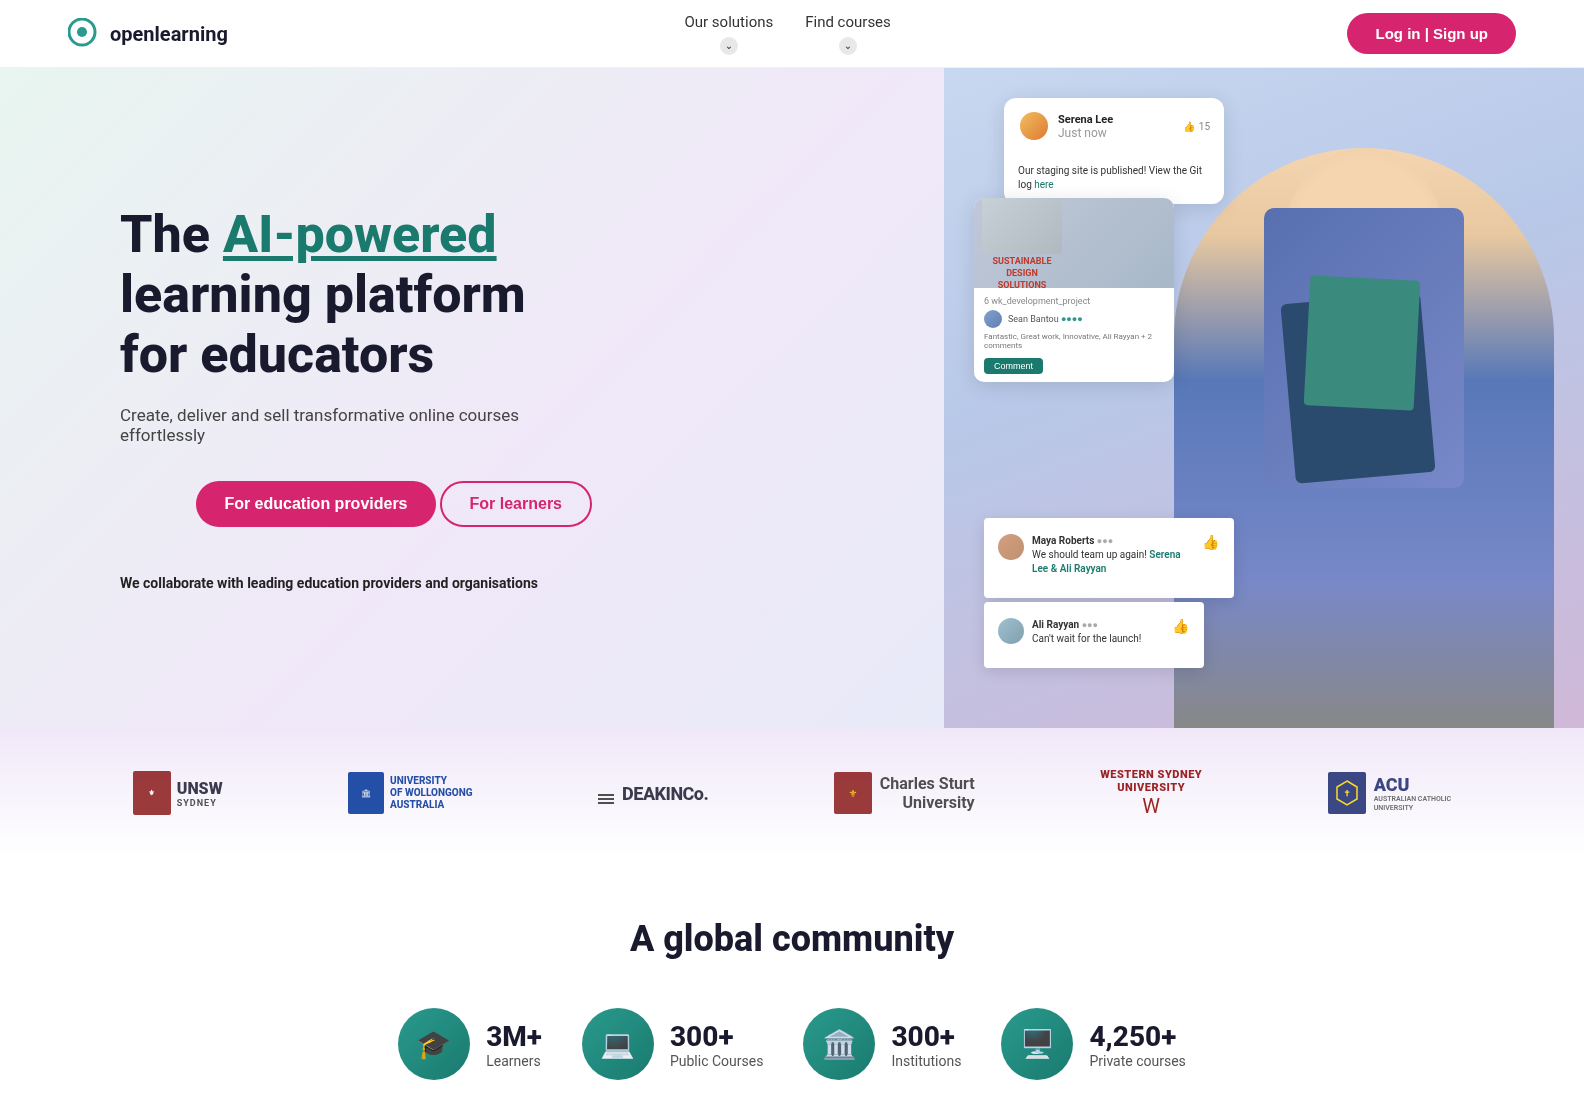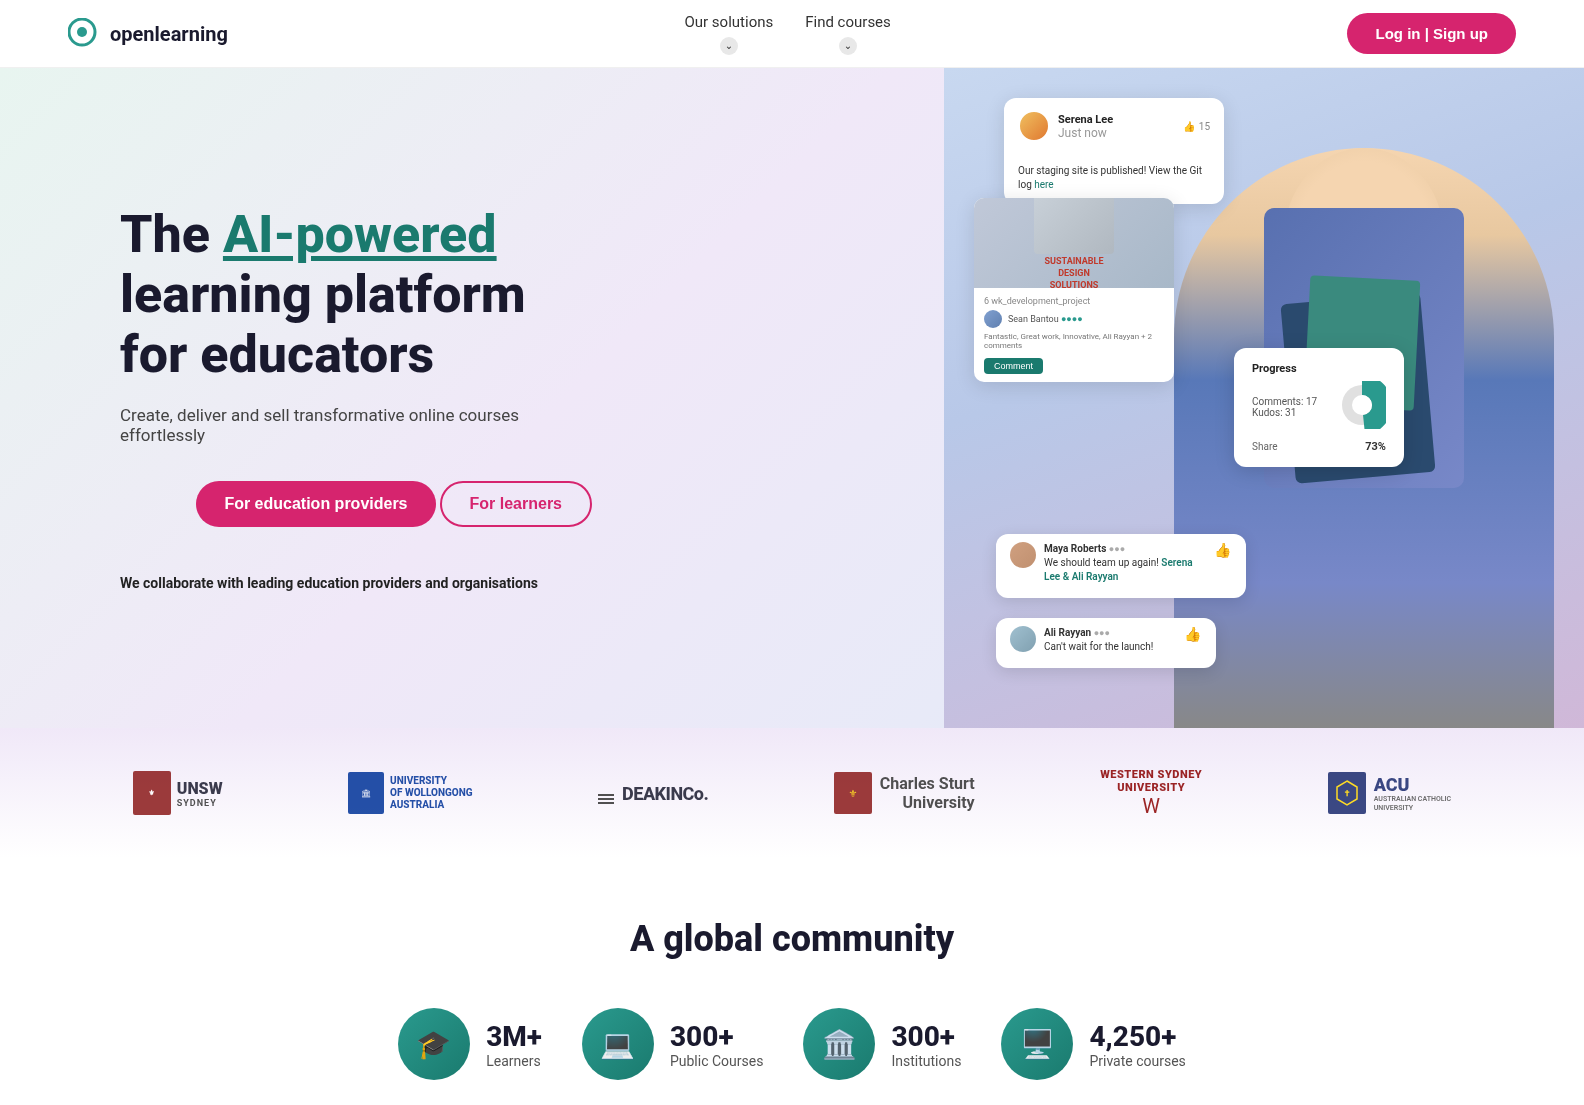--- a/index.html
+++ b/index.html
@@ -53,41 +53,40 @@
     .card-post-name { font-weight: 700; font-size: 11px; color: #222; }
     .card-post-time { color: #999; font-size: 12px; }
     .card-post-text { color: #333; font-size: 10px; line-height: 1.4; }
     .card-post-link { color: #1a7a6e; }
 
     .card-course {
       position: absolute; left: 30px; top: 110px; background: #fff;
       border-radius: 10px; width: 200px; overflow: hidden;
       box-shadow: 0 4px 20px rgba(0,0,0,0.12);
     }
-    .card-course-img { height: 90px; background: linear-gradient(135deg, #c0c8d8, #a8b8c8); display: flex; align-items: center; justify-content: center; }
+    .card-course-img { height: 90px; background: linear-gradient(135deg, #c0c8d8, #a8b8c8); display: flex; align-items: center; }
     .card-course-img-text { font-size: 9px; font-weight: 700; color: #c0392b; text-align: center; line-height: 1.3; }
     .card-course-body { padding: 8px 10px; }
     .card-course-btn { background: #1a7a6e; color: #fff; border: none; border-radius: 4px; padding: 3px 10px; font-size: 9px; margin-top: 4px; cursor: pointer; }
 
     .card-progress {
       position: absolute; right: 180px; top: 280px; background: #fff;
       border-radius: 12px; padding: 14px 18px; width: 170px;
       box-shadow: 0 4px 20px rgba(0,0,0,0.15); font-size: 11px;
     }
     .card-progress-title { font-weight: 700; color: #222; margin-bottom: 6px; }
     .card-progress-row { display: flex; align-items: center; justify-content: space-between; }
     .card-progress-info { font-size: 10px; color: #555; }
     .card-progress-pct { font-size: 11px; font-weight: 700; color: #333; margin-top: 4px; text-align: right; }
     .card-share { font-size: 10px; color: #666; margin-top: 4px; }
 
     .card-comment {
       position: absolute; left: 40px; bottom: 120px; background: #fff;
-      border-radius: 12px; padding: 8px 14px; width: 250px;
+      border-radius: 4px; padding: 16px 14px; width: 250px;
       box-shadow: 0 4px 16px rgba(0,0,0,0.12);
-      margin-left: 12px;
     }
     .card-comment-row { display: flex; align-items: flex-start; gap: 8px; margin-bottom: 6px; }
     .avatar-sm { width: 26px; height: 26px; border-radius: 50%; flex-shrink: 0; }
     .comment-text { font-size: 10px; color: #333; line-height: 1.4; }
     .comment-name { font-weight: 700; }
     .comment-link { color: #1a7a6e; font-weight: 600; }
     .thumb-icon { font-size: 14px; margin-left: auto; color: #888; }
 
     
     .logos-section {
@@ -190,42 +189,20 @@
             <div style="display:flex;align-items:center;gap:6px;margin-bottom:4px;">
               <div style="width:18px;height:18px;border-radius:50%;background:linear-gradient(135deg,#80a0d0,#6080b0);"></div>
               <span>Sean Bantou <span style="color:#2a9a8e;">●●●●</span></span>
             </div>
             <div style="font-size:8px;color:#777;">Fantastic, Great work, Innovative, Ali Rayyan + 2 comments</div>
           </div>
           <button class="card-course-btn">Comment</button>
         </div>
       </div>
 
-      <div class="card-progress">
-        <div class="card-progress-title">Progress</div>
-        <div class="card-progress-row">
-          <div>
-            <div class="card-progress-info">Comments: 17</div>
-            <div class="card-progress-info">Kudos: 31</div>
-          </div>
-
-          <div>
-            <svg class="pie-svg" viewBox="0 0 48 48">
-              <circle cx="24" cy="24" r="20" fill="#e0e0e0"></circle>
-
-              <circle cx="24" cy="24" r="20" fill="none" stroke="#2a9a8e" stroke-width="20" stroke-dasharray="91.7 125.6" stroke-dashoffset="31.4" transform="rotate(-90 24 24)"></circle>
-              <circle cx="24" cy="24" r="10" fill="#fff"></circle>
-            </svg>
-          </div>
-        </div>
-        <div style="display:flex;justify-content:space-between;align-items:center;margin-top:4px;">
-          <div class="card-share">Share</div>
-          <div class="card-progress-pct">73%</div>
-        </div>
-      </div>
 
       <div class="card-comment" style="position:absolute;left:40px;bottom:130px;">
         <div class="card-comment-row">
           <div class="avatar-sm" style="background:linear-gradient(135deg,#d0a080,#c09070);"></div>
           <div>
             <div class="comment-text">
               <span class="comment-name">Maya Roberts</span> <span style="color:#aaa;font-size:9px;">●●●</span><br>
               <span>We should team up again! <span class="comment-link">Serena Lee &amp; Ali Rayyan</span></span>
             </div>
           </div>

